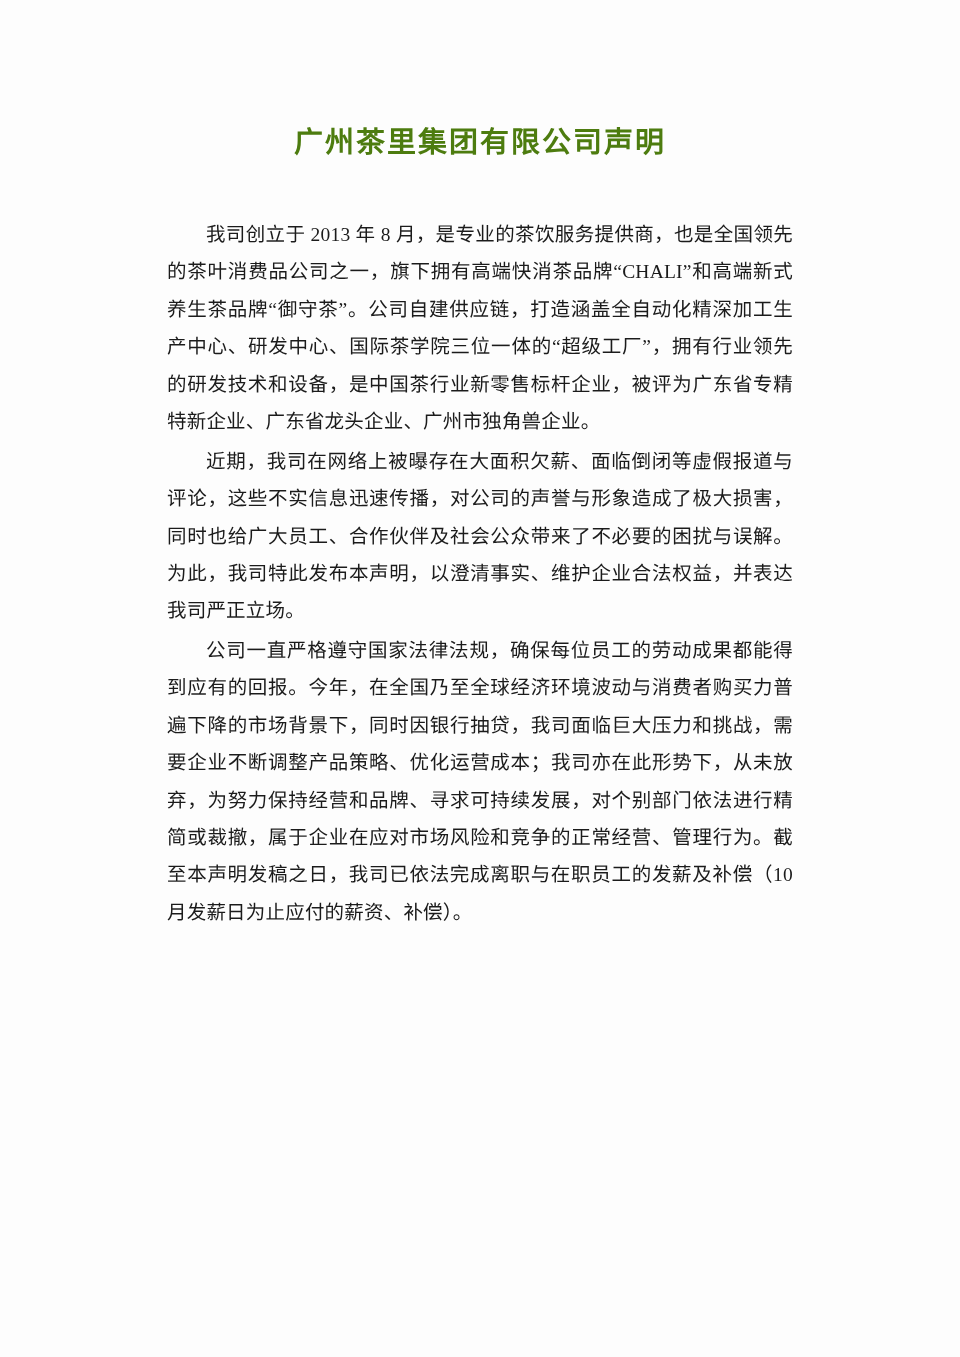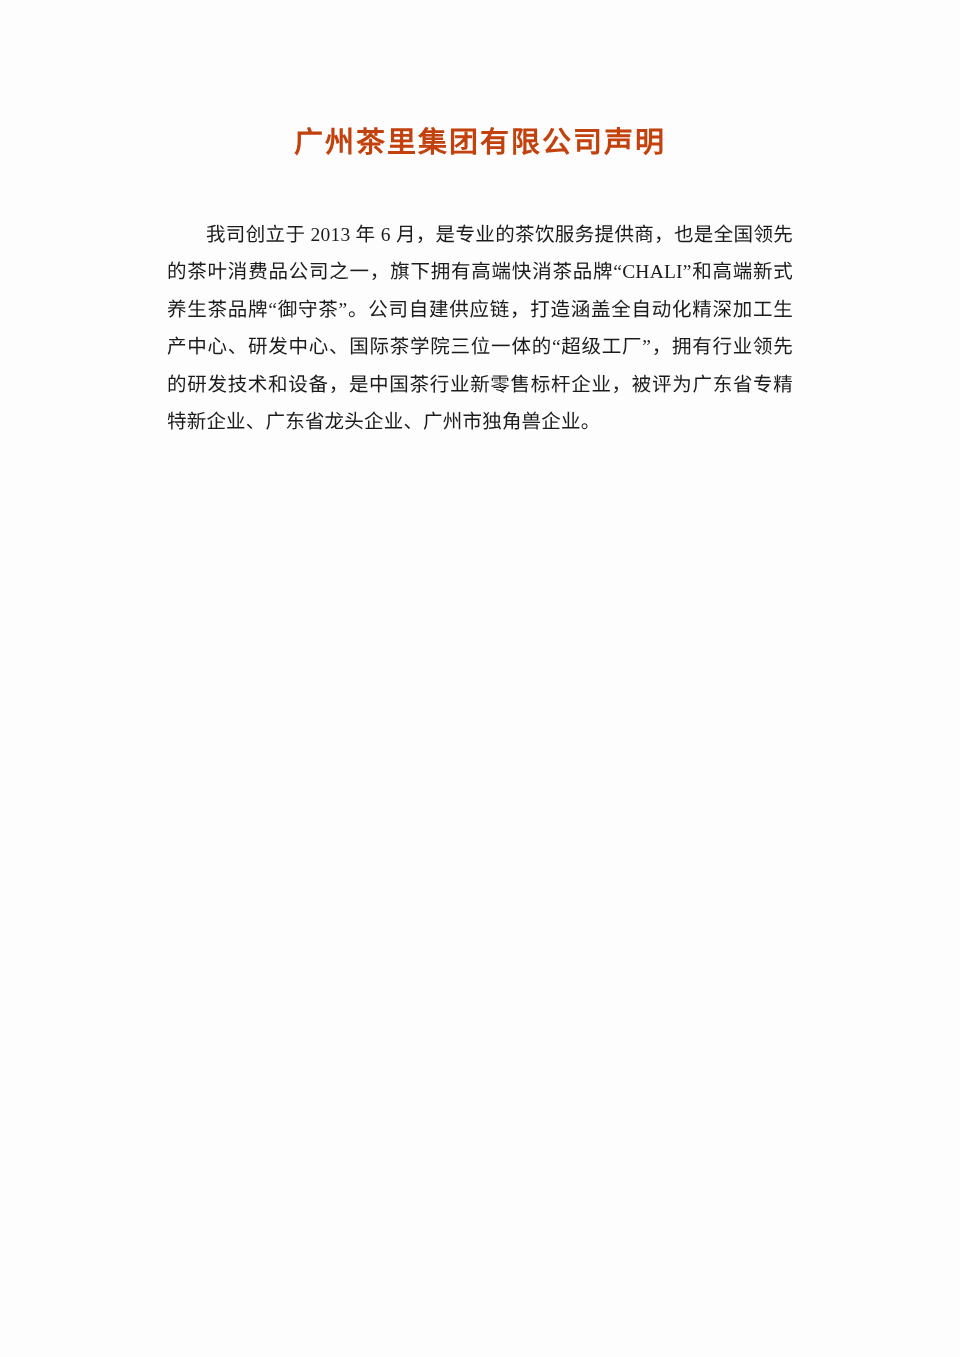--- a/index.html
+++ b/index.html
@@ -24,21 +24,21 @@
     padding: 0;
     background: #fdfdfd;
   }
   .doc-title {
     text-align: center;
     font-size: 29px;
     font-weight: bold;
     letter-spacing: 2px;
     margin: 0;
     padding-top: 118px;
-    color: #c2410c;
+    color: #4d7c0f;
     font-family: "Liberation Serif", "DejaVu Serif", serif;
   }
   .body-wrap {
     margin: 0 auto;
     width: 626px;
     padding-top: 56px;
   }
   .para {
     font-size: 19.5px;
     line-height: 1.92;
@@ -58,21 +58,23 @@
   }
 </style>
 </head>
 <body>
 
 <div class="page">
 
   <h1 class="doc-title">广州茶里集团有限公司声明</h1>
 
   <div class="body-wrap">
-    <p class="para">我司创立于 2013 年 6 月，是专业的茶饮服务提供商，也是全国领先的茶叶消费品公司之一，旗下拥有高端快消茶品牌“CHALI”和高端新式养生茶品牌“御守茶”。公司自建供应链，打造涵盖全自动化精深加工生产中心、研发中心、国际茶学院三位一体的“超级工厂”，拥有行业领先的研发技术和设备，是中国茶行业新零售标杆企业，被评为广东省专精特新企业、广东省龙头企业、广州市独角兽企业。</p>
+    <p class="para">我司创立于 2013 年 8 月，是专业的茶饮服务提供商，也是全国领先的茶叶消费品公司之一，旗下拥有高端快消茶品牌“CHALI”和高端新式养生茶品牌“御守茶”。公司自建供应链，打造涵盖全自动化精深加工生产中心、研发中心、国际茶学院三位一体的“超级工厂”，拥有行业领先的研发技术和设备，是中国茶行业新零售标杆企业，被评为广东省专精特新企业、广东省龙头企业、广州市独角兽企业。</p>
+    <p class="para">近期，我司在网络上被曝存在大面积欠薪、面临倒闭等虚假报道与评论，这些不实信息迅速传播，对公司的声誉与形象造成了极大损害，同时也给广大员工、合作伙伴及社会公众带来了不必要的困扰与误解。为此，我司特此发布本声明，以澄清事实、维护企业合法权益，并表达我司严正立场。</p>
+    <p class="para">公司一直严格遵守国家法律法规，确保每位员工的劳动成果都能得到应有的回报。今年，在全国乃至全球经济环境波动与消费者购买力普遍下降的市场背景下，同时因银行抽贷，我司面临巨大压力和挑战，需要企业不断调整产品策略、优化运营成本；我司亦在此形势下，从未放弃，为努力保持经营和品牌、寻求可持续发展，对个别部门依法进行精简或裁撤，属于企业在应对市场风险和竞争的正常经营、管理行为。截至本声明发稿之日，我司已依法完成离职与在职员工的发薪及补偿（10月发薪日为止应付的薪资、补偿）。</p>
   </div>
 
   <div class="sign-block">
     
     
 
     
   </div>
 
 </div>

